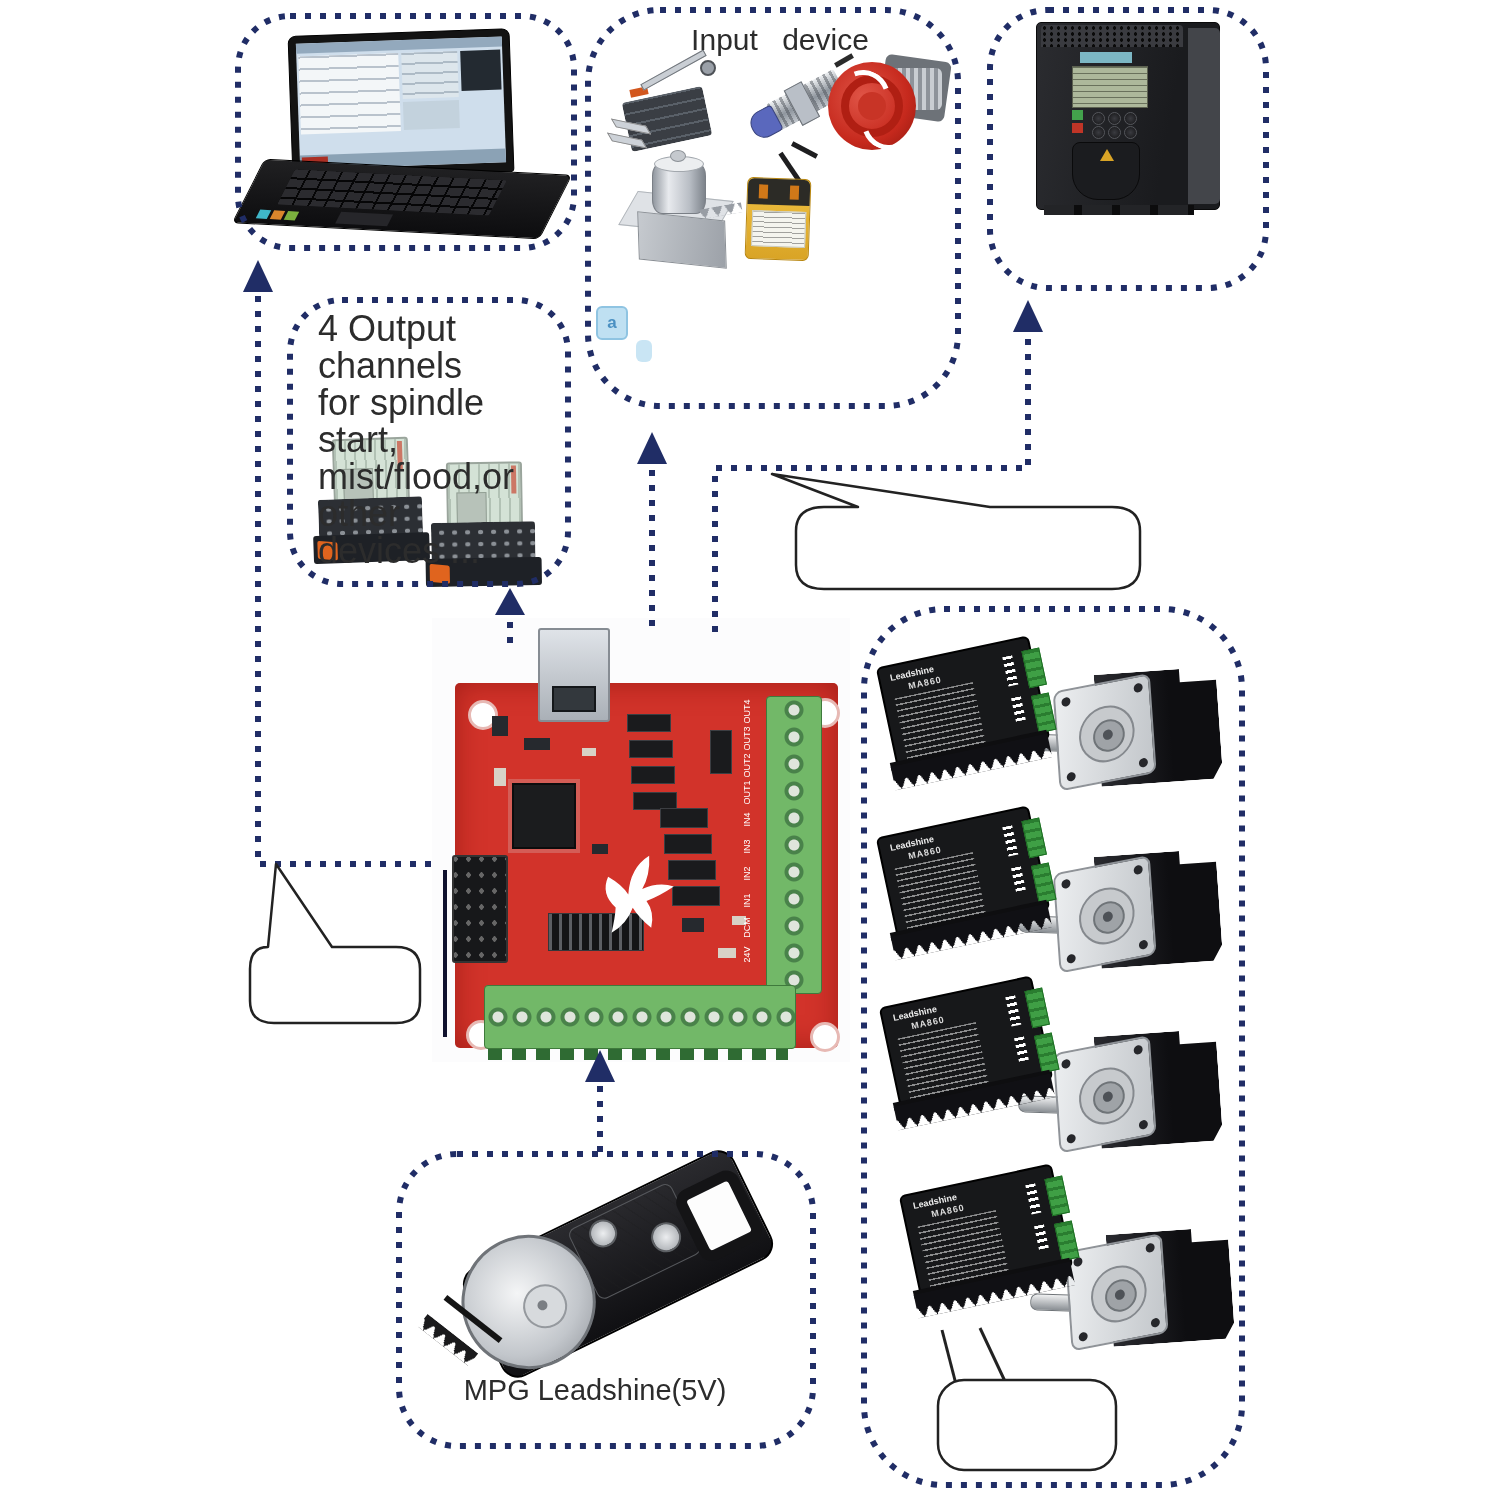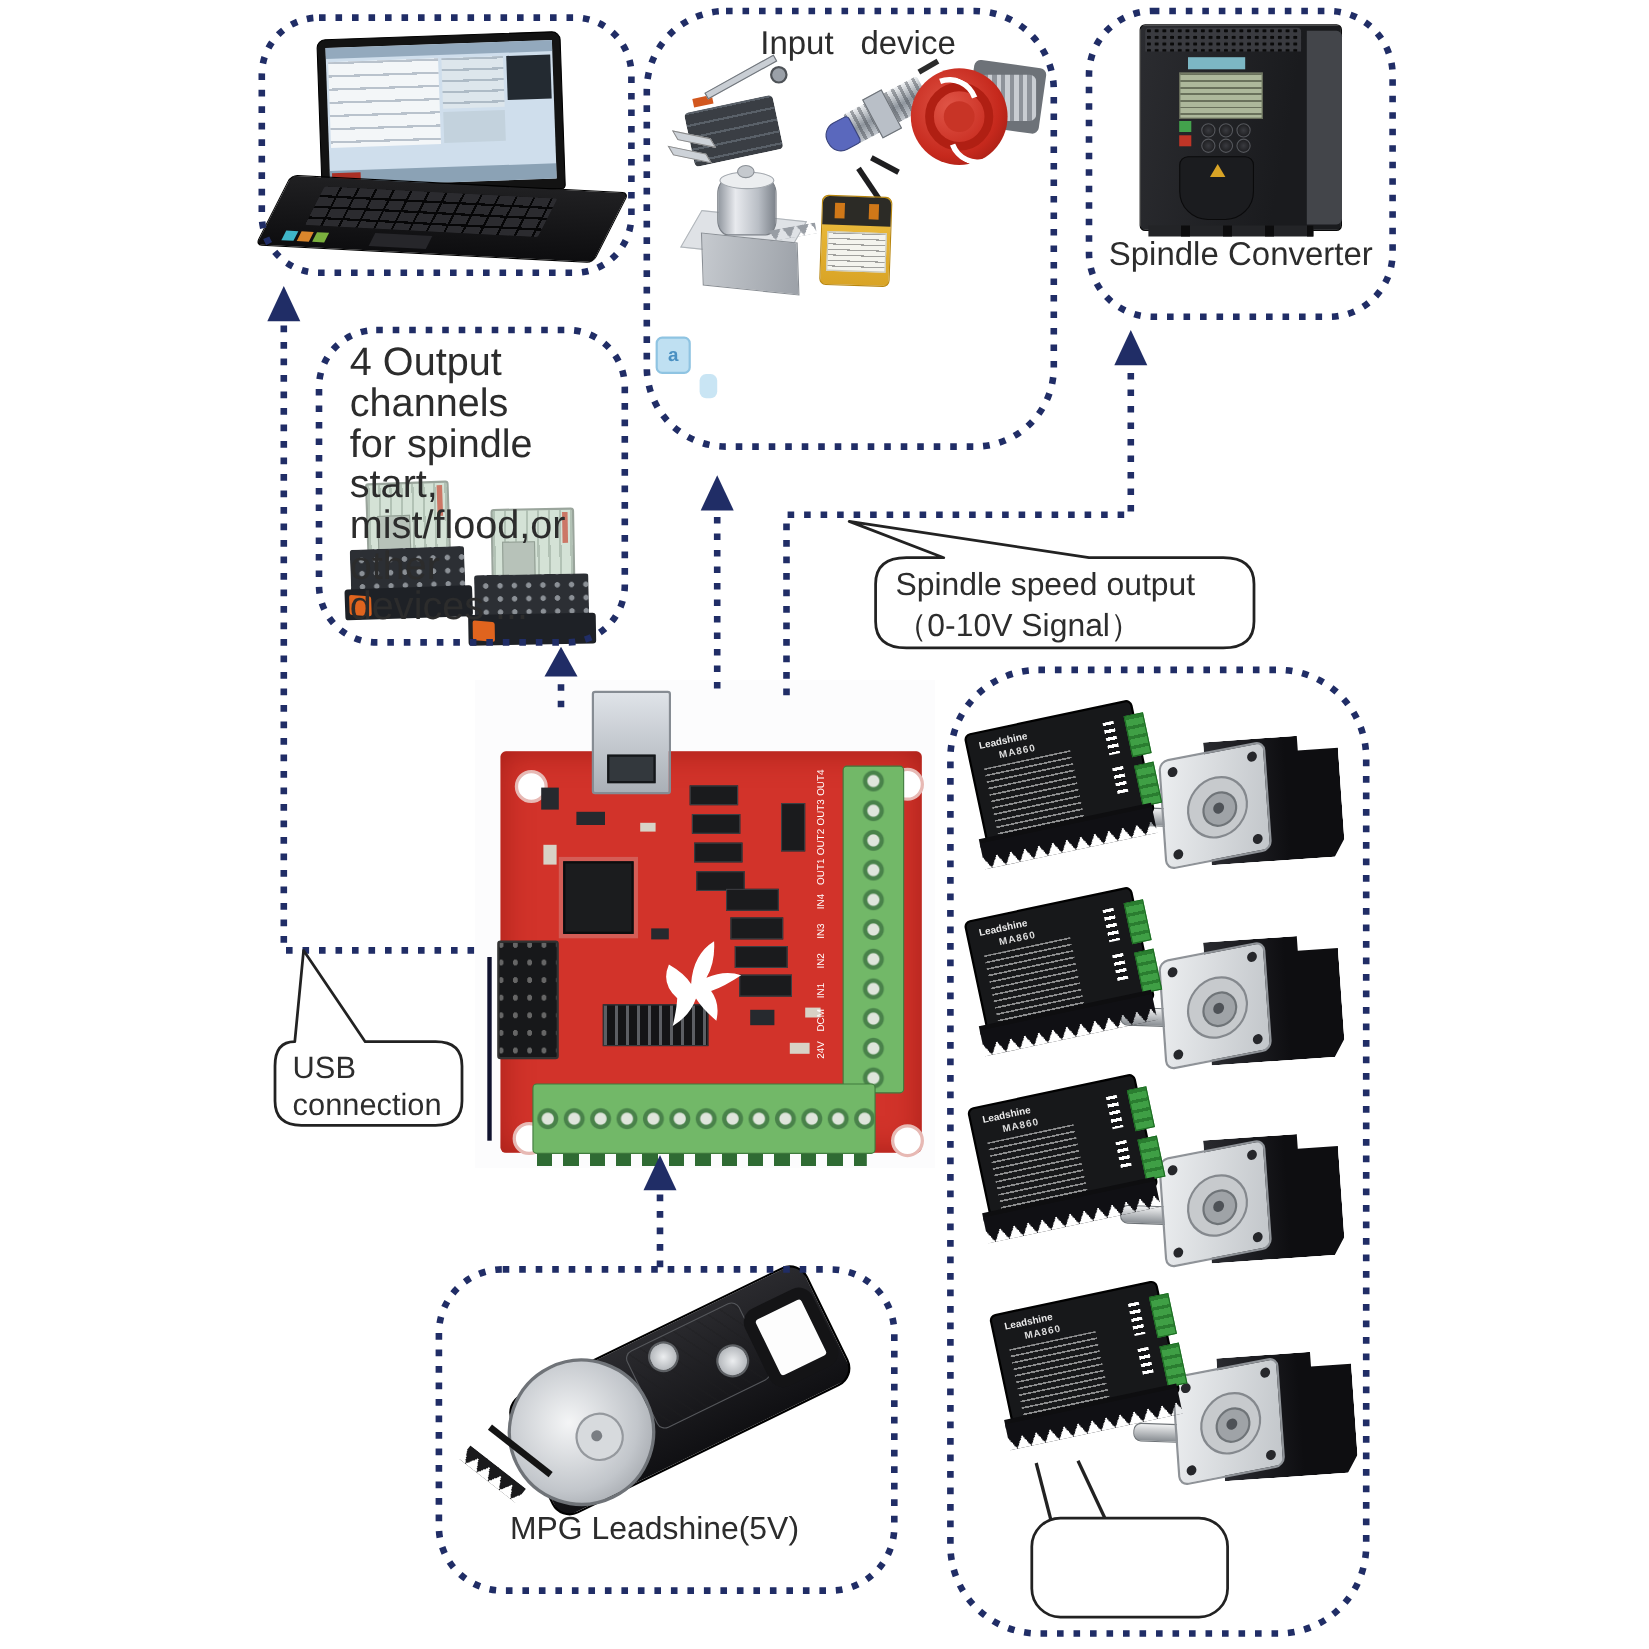--- a/index.html
+++ b/index.html
@@ -271,21 +271,20 @@
     <div class="vfd-k" style="left:72px;top:90px"></div>
     <div class="vfd-k" style="left:88px;top:90px"></div>
     <div class="vfd-k" style="left:56px;top:104px"></div>
     <div class="vfd-k" style="left:72px;top:104px"></div>
     <div class="vfd-k" style="left:88px;top:104px"></div>
     <div class="vfd-low">
       <div class="vfd-tri"></div>
     </div>
     <div class="vfd-feet"></div>
   </div>
-  <div class="cap" style="left:992px;top:214px;width:272px;text-align:center;font-size:30px">Spindle Converter</div>
 
   <div class="cap pre" style="left:318px;top:310px;width:250px;font-size:36px;line-height:37px">4 Output channels
 for spindle start,
 mist/flood,or other
 devices ...</div>
 
   <div class="abs" style="left:312px;top:438px;width:120px;height:130px;transform:rotate(-2deg);z-index:10">
     <div class="abs rel-cover">
       <div class="rel-red"></div>
       <div class="rel-coil"></div>
@@ -526,18 +525,14 @@
     </g>
     <g>
       <line x1="958" y1="1392" x2="942" y2="1330" stroke="#222" stroke-width="3"></line>
       <line x1="1010" y1="1392" x2="980" y2="1328" stroke="#222" stroke-width="3"></line>
       <path d="M 332,947 H 396 Q 420,947 420,969 L 420,1001 Q 420,1023 396,1023 L 274,1023 Q 250,1023 250,1001 L 250,969 Q 250,947 268,947 L 276,864 Z" fill="#ffffff" stroke="#222" stroke-width="2.5" stroke-linejoin="round"></path>
       <path d="M 990,507 L 1112,507 Q 1140,507 1140,531 L 1140,565 Q 1140,589 1112,589 L 824,589 Q 796,589 796,565 L 796,531 Q 796,507 824,507 L 858,507 L 772,474 Z" fill="#ffffff" stroke="#222" stroke-width="2.5" stroke-linejoin="round"></path>
       <rect x="938" y="1380" width="178" height="90" rx="26" fill="#ffffff" stroke="#222" stroke-width="2.5"></rect>
     </g>
   </svg>
 
-  <div class="btxt pre" style="left:266px;top:954px;font-size:28px;line-height:34px">USB
-connection</div>
-  <div class="btxt pre" style="left:814px;top:514px;font-size:29px;line-height:37px">Spindle speed output
-（0-10V Signal）</div>
 
 </div>
 
 </body></html>

